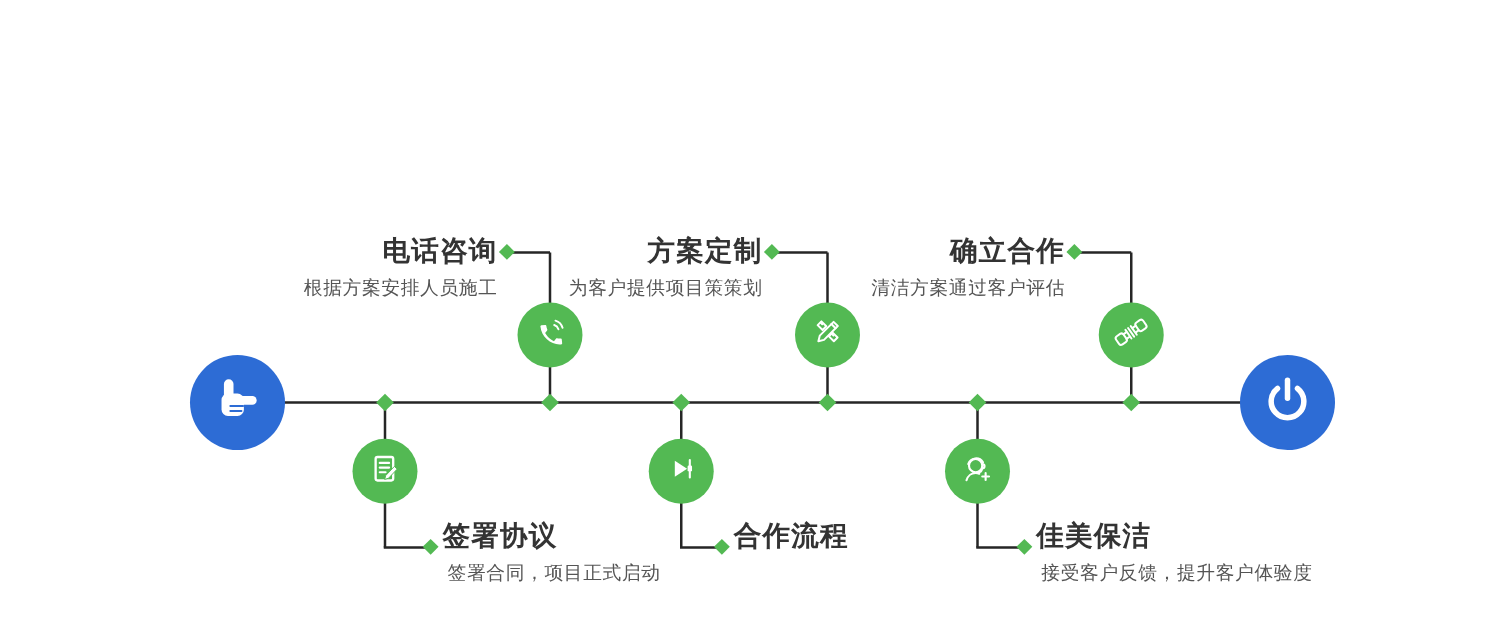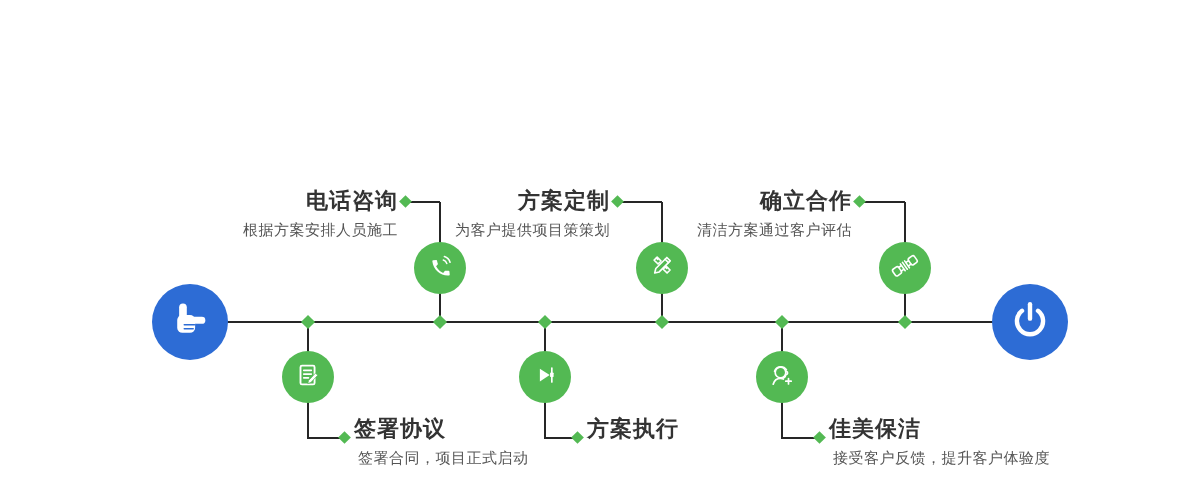--- a/index.html
+++ b/index.html
@@ -222,20 +222,20 @@
   <div class="step-label top-label" id="lbl-t3">
     <div class="t">确立合作</div>
     <div class="d">清洁方案通过客户评估</div>
   </div>
 
   <div class="step-label bottom-label" id="lbl-b1">
     <div class="t">签署协议</div>
     <div class="d">签署合同，项目正式启动</div>
   </div>
   <div class="step-label bottom-label" id="lbl-b2">
-    <div class="t">方案执行</div>
+    <div class="t">合作流程</div>
   </div>
   <div class="step-label bottom-label" id="lbl-b3">
     <div class="t">佳美保洁</div>
     <div class="d">接受客户反馈，提升客户体验度</div>
   </div>
 
 </div>
 
 </body></html>

